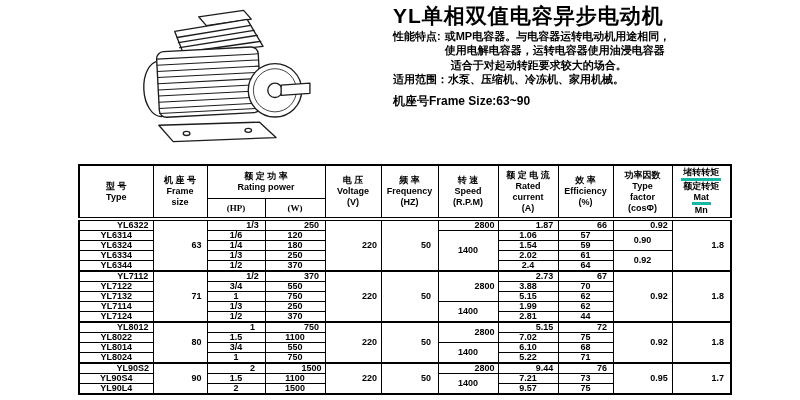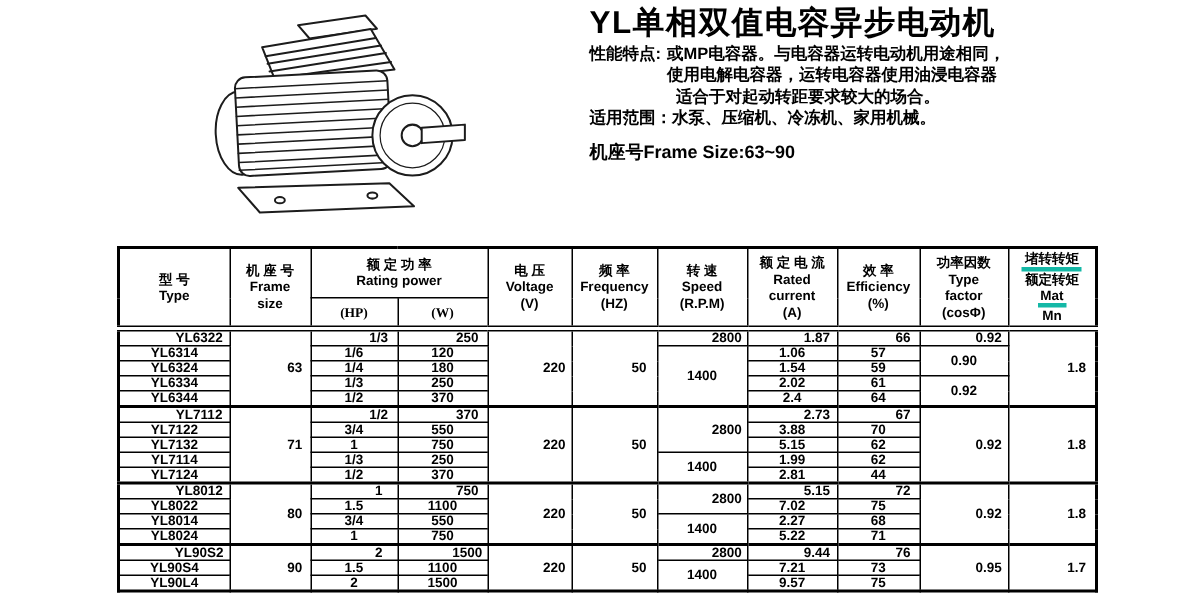--- a/index.html
+++ b/index.html
@@ -267,21 +267,21 @@
           <td>1.5</td>
           <td>1100</td>
           <td>7.02</td>
           <td>75</td>
         </tr>
         <tr>
           <td>YL8014</td>
           <td>3/4</td>
           <td>550</td>
           <td rowspan="2">1400</td>
-          <td>2.27</td>
+          <td>6.10</td>
           <td>68</td>
         </tr>
         <tr>
           <td>YL8024</td>
           <td>1</td>
           <td>750</td>
           <td>5.22</td>
           <td>71</td>
         </tr>
         <tr class="group-start">

